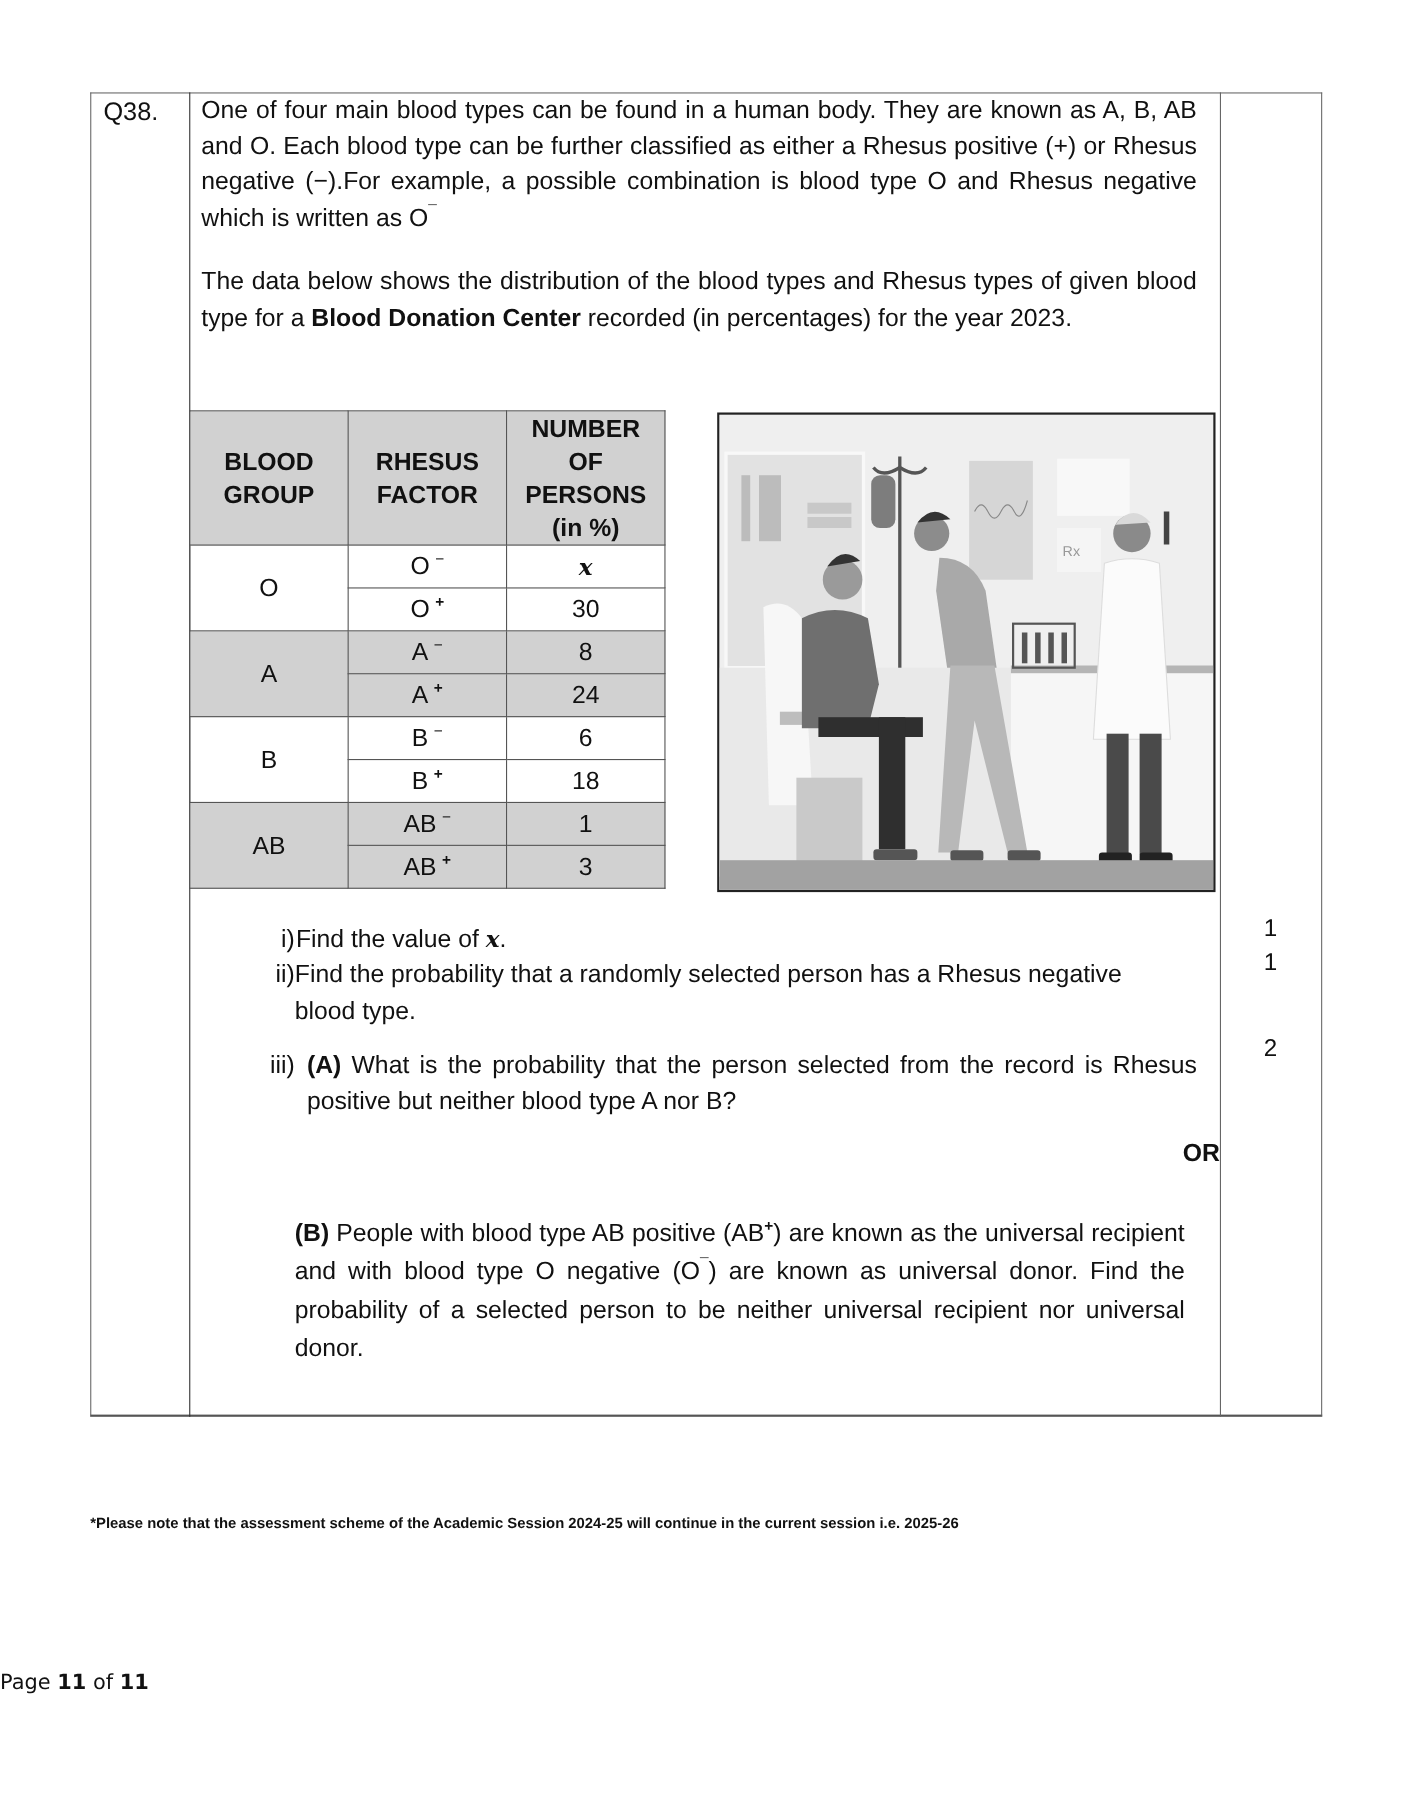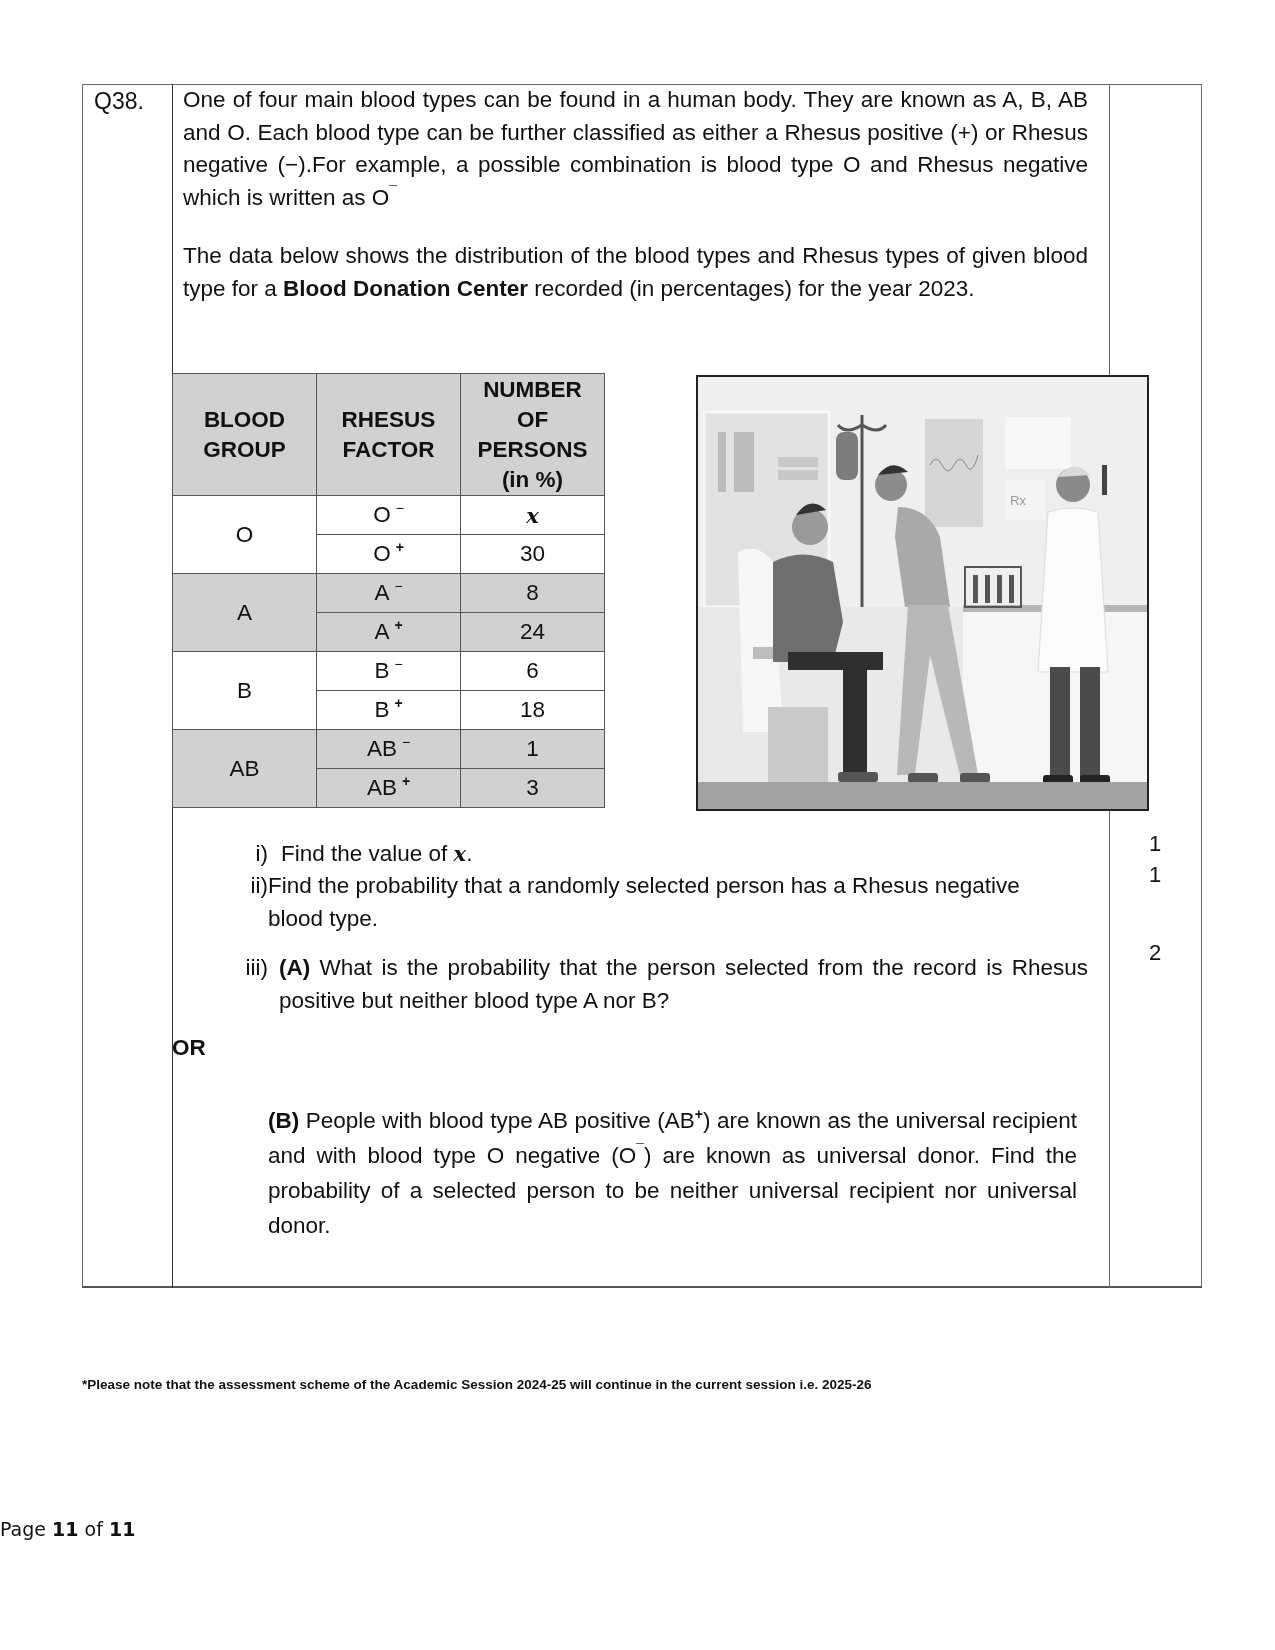--- a/index.html
+++ b/index.html
@@ -15,21 +15,21 @@
   sup.s{font-size:14px;vertical-align:9px;line-height:0;}
   
   table.bt{position:absolute;left:172px;top:373px;border-collapse:collapse;font-size:22.5px;}
   table.bt td{border:1.5px solid #555;text-align:center;padding:0;box-sizing:border-box;}
   table.bt .hdr{background:#d1d1d1;font-weight:bold;height:122px;line-height:30px;}
   table.bt .row td{height:39px;}
   table.bt .shade td{background:#d1d1d1;}
   .c1{width:144px;}.c2{width:144px;}.c3{width:144px;}
   .xvar{font-family:"DejaVu Serif",serif;font-style:italic;font-weight:bold;font-size:21px;}
   
-  .illus{left:652px;top:375px;width:453px;height:436px;border:2px solid #222;box-sizing:border-box;background:#efefef;overflow:hidden;margin-left:44px;}
+  .illus{left:652px;top:375px;width:453px;height:436px;border:2px solid #222;box-sizing:border-box;background:#efefef;overflow:hidden;}
   .sub{font-size:22.5px;line-height:32.5px;}
   .roman{width:60px;text-align:right;}
   .mark{left:1130px;width:50px;text-align:center;font-size:22px;}
   .note{left:82px;top:1377px;font-size:13.5px;font-weight:bold;}
   .footer{left:0;width:1275px;top:1518px;text-align:left;font-family:"DejaVu Sans",sans-serif;font-size:19px;}
 </style>
 </head>
 <body>
 
 <div class="abs frame"></div>
@@ -140,32 +140,32 @@
       <rect x="382" y="290" width="20" height="110" fill="#4a4a4a"></rect>
     <rect x="345" y="398" width="30" height="10" rx="3" fill="#222"></rect>
       <rect x="382" y="398" width="30" height="10" rx="3" fill="#222"></rect>
     <rect x="404" y="88" width="5" height="30" fill="#444"></rect>
     <rect x="0" y="405" width="449" height="27" fill="#a2a2a2"></rect>
   </svg>
 </div>
 
 <div class="abs sub" style="left:208px;top:838px;display:flex">
   <span class="roman">i)</span>
-  <span style="margin-left:13px"><span>Find the value of </span><span class="xvar">x</span><span>.</span></span>
+  <span style="margin-left:1px"><span>Find the value of </span><span class="xvar">x</span><span>.</span></span>
 </div>
 <div class="abs sub" style="left:208px;top:870px;display:flex;width:880px">
   <span class="roman" style="flex:none">ii)</span>
   <span style="width:809px">Find the probability that a randomly selected person has a Rhesus negative blood type.</span>
 </div>
 <div class="abs sub" style="left:208px;top:952px;display:flex;width:880px">
   <span class="roman" style="flex:none">iii)</span>
   <span style="margin-left:11px;width:809px;text-align:justify"><b>(A)</b><span> What is the probability that the person selected from the record is Rhesus positive but neither blood type A nor B?</span></span>
 </div>
 
-<div class="abs" style="left:172px;width:937px;top:1035px;text-align:left;font-size:22.5px;font-weight:bold">OR</div>
+<div class="abs" style="left:172px;width:937px;top:1035px;text-align:right;font-size:22.5px;font-weight:bold">OR</div>
 
 <div class="abs sub" style="left:268px;width:809px;top:1103px;text-align:justify;line-height:35px"><b>(B)</b><span> People with blood type AB positive (AB</span><sup class="s" style="font-weight:bold">+</sup><span>) are known as the universal recipient and with blood type O negative (O</span><sup class="s" style="font-weight:bold">¯</sup><span>) are known as universal donor. Find the probability of a selected person to be neither universal recipient nor universal donor.</span></div>
 
 <div class="abs mark" style="top:831px">1</div>
 <div class="abs mark" style="top:862px">1</div>
 <div class="abs mark" style="top:940px">2</div>
 
 <div class="abs note">*Please note that the assessment scheme of the Academic Session 2024-25 will continue in the current session i.e. 2025-26</div>
 
 <div class="abs footer"><span>Page </span><b>11</b><span> of </span><b>11</b></div>

